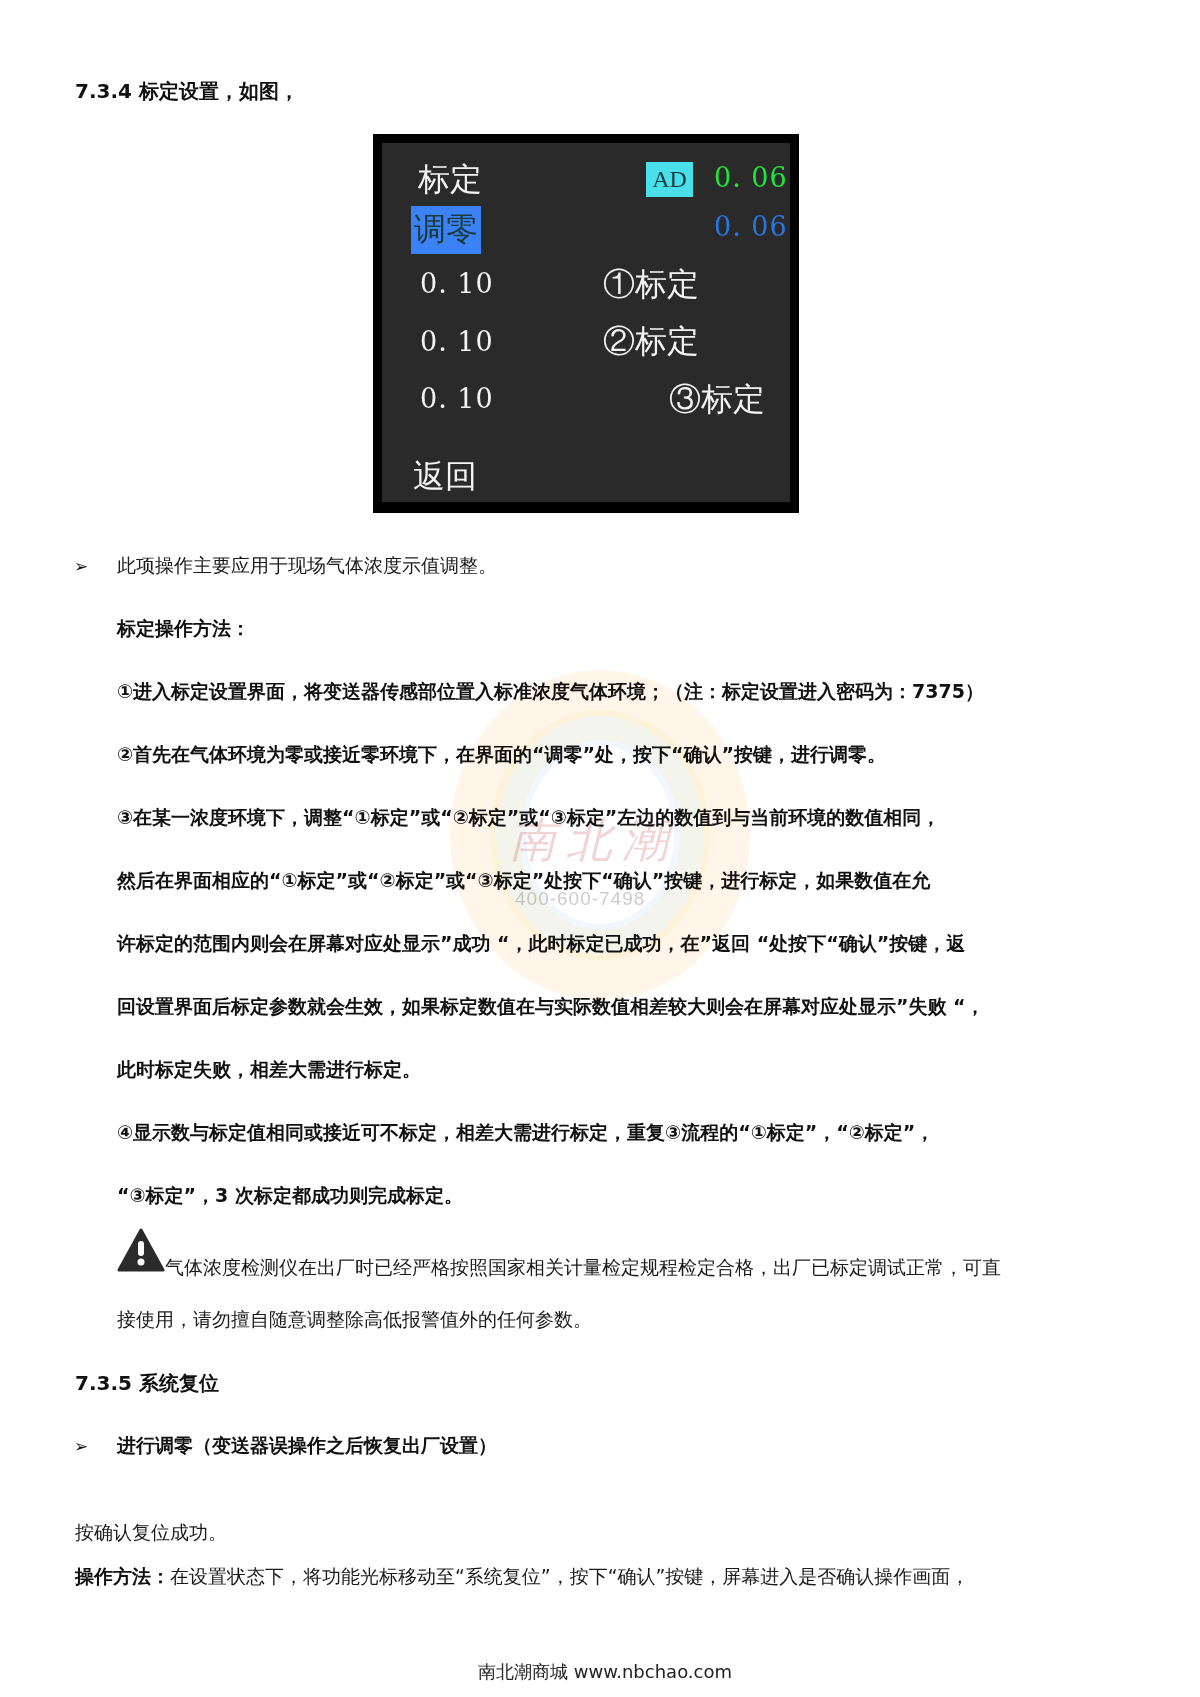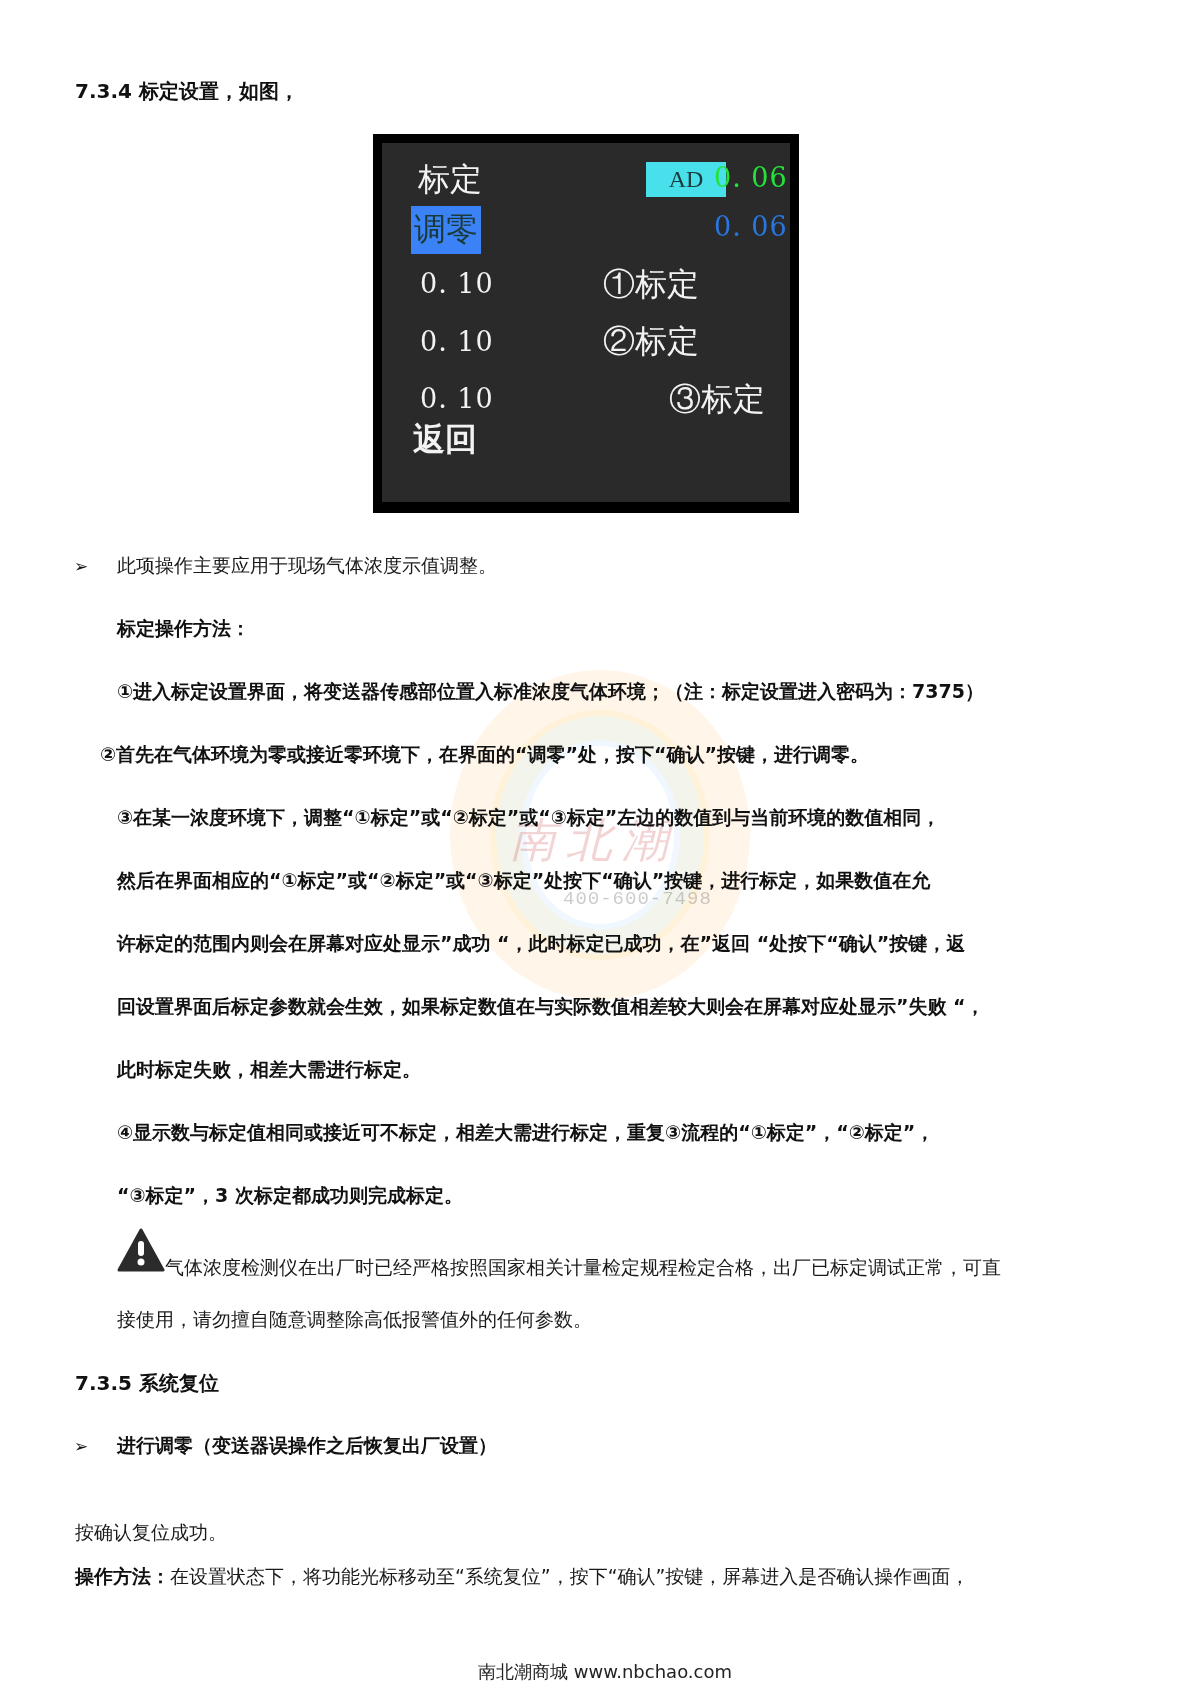--- a/index.html
+++ b/index.html
@@ -13,31 +13,31 @@
   .bold-text { font-size: 19px; font-weight: bold; color: #111; }
 
   
   .watermark { position: absolute; left: 440px; top: 650px; width: 320px; height: 400px; pointer-events: none; }
   .wm-ring { position: absolute; left: 10px; top: 20px; width: 300px; height: 330px; border-radius: 50%;
              border: 46px solid rgba(255,190,120,0.16); box-shadow: inset 0 0 0 30px rgba(140,190,255,0.12); }
   .wm-ring2 { position: absolute; left: 50px; top: 60px; width: 220px; height: 250px; border-radius: 50%;
               border: 30px solid rgba(255,230,110,0.14); }
   .wm-title { position: absolute; left: 70px; top: 160px; font-family: "DejaVu Serif", serif; font-size: 46px;
               color: rgba(200,60,60,0.22); letter-spacing: 10px; font-style: italic; }
-  .wm-phone { position: absolute; left: 75px; top: 238px; font-family: Liberation Mono, monospace; font-size: 19px;
-              color: rgba(120,120,120,0.38); letter-spacing: 1px; margin-left: 48px; }
+  .wm-phone { position: absolute; left: 75px; top: 238px; font-family: Liberation Sans, sans-serif; font-size: 19px;
+              color: rgba(120,120,120,0.38); letter-spacing: 1px; }
 
   
   .screen-outer { position: absolute; left: 373px; top: 134px; width: 426px; height: 379px; background: #000; }
   .screen-inner { position: absolute; left: 382px; top: 143px; width: 408px; height: 359px; background: #2a2a2a; }
   .scr { position: absolute; white-space: nowrap; font-family: "DejaVu Serif", "Liberation Serif", serif; color: #f2f2f2; }
   .scr-cn { font-size: 32px; }
   .scr-num { font-size: 27px; letter-spacing: 1px; }
   .hl { background: #3b82f6; color: #1a3a3a; padding: 2px 3px; }
-  .ad-tag { background: #48e0ea; color: #1b3b3b; font-size: 24px; width: 80px; height: 35px; text-align: center; line-height: 35px; font-family: "Liberation Serif", serif; }
+  .ad-tag { background: #48e0ea; color: #1b3b3b; font-size: 24px; width: 47px; height: 35px; text-align: center; line-height: 35px; font-family: "Liberation Serif", serif; }
   .green { color: #22e33a; }
   .blue { color: #2876e0; }
 
   .bullet { font-size: 17px; color: #111; }
   .warn-icon { position: absolute; left: 117px; top: 1228px; width: 48px; height: 44px; }
 
   .footer { font-size: 18px; color: #222; }
 </style>
 </head>
 <body>
@@ -63,29 +63,29 @@
 
 <div class="scr scr-num" style="left:420px; top:268px;">0. 10</div>
 <div class="scr scr-cn" style="left:603px; top:263px;">①标定</div>
 
 <div class="scr scr-num" style="left:420px; top:326px;">0. 10</div>
 <div class="scr scr-cn" style="left:603px; top:320px;">②标定</div>
 
 <div class="scr scr-num" style="left:420px; top:383px;">0. 10</div>
 <div class="scr scr-cn" style="left:621px; top:378px;margin-left:48px;">③标定</div>
 
-<div class="scr scr-cn" style="left:413px; top:418px;font-weight:bold;">返回</div>
+<div class="scr scr-cn" style="left:413px; top:455px;">返回</div>
 
 <div class="abs bullet" style="left:74px; top:556px;">➢</div>
 <div class="abs body-text" style="left:117px; top:553px;">此项操作主要应用于现场气体浓度示值调整。</div>
 
 <div class="abs bold-text" style="left:117px; top:616px;">标定操作方法：</div>
 
 <div class="abs bold-text" style="left:117px; top:679px;">①进入标定设置界面，将变送器传感部位置入标准浓度气体环境；（注：标定设置进入密码为：7375）</div>
-<div class="abs bold-text" style="left:100px; top:742px;">②首先在气体环境为零或接近零环境下，在界面的“调零”处，按下“确认”按键，进行调零。</div>
+<div class="abs bold-text" style="left:117px; top:742px;">②首先在气体环境为零或接近零环境下，在界面的“调零”处，按下“确认”按键，进行调零。</div>
 <div class="abs bold-text" style="left:117px; top:805px;">③在某一浓度环境下，调整“①标定”或“②标定”或“③标定”左边的数值到与当前环境的数值相同，</div>
 <div class="abs bold-text" style="left:117px; top:868px;">然后在界面相应的“①标定”或“②标定”或“③标定”处按下“确认”按键，进行标定，如果数值在允</div>
 <div class="abs bold-text" style="left:117px; top:931px;">许标定的范围内则会在屏幕对应处显示”成功 “，此时标定已成功，在”返回 “处按下“确认”按键，返</div>
 <div class="abs bold-text" style="left:117px; top:994px;">回设置界面后标定参数就会生效，如果标定数值在与实际数值相差较大则会在屏幕对应处显示”失败 “，</div>
 <div class="abs bold-text" style="left:117px; top:1057px;">此时标定失败，相差大需进行标定。</div>
 <div class="abs bold-text" style="left:117px; top:1120px;">④显示数与标定值相同或接近可不标定，相差大需进行标定，重复③流程的“①标定”，“②标定”，</div>
 <div class="abs bold-text" style="left:117px; top:1183px;">“③标定”，3 次标定都成功则完成标定。</div>
 
 <svg class="warn-icon" viewBox="0 0 48 44">
   <path d="M24 2 L46 42 L2 42 Z" fill="#2b2b2b" stroke="#2b2b2b" stroke-width="3" stroke-linejoin="round"></path>

